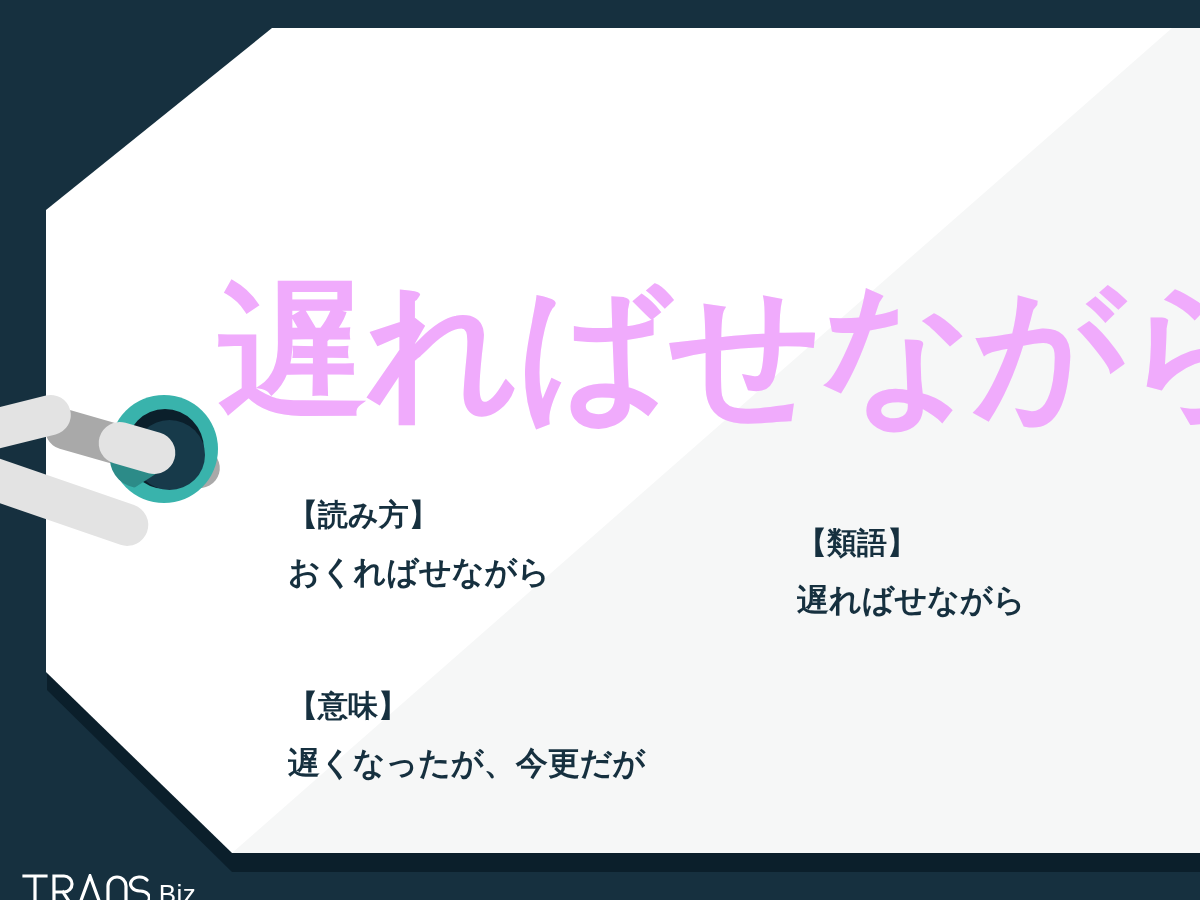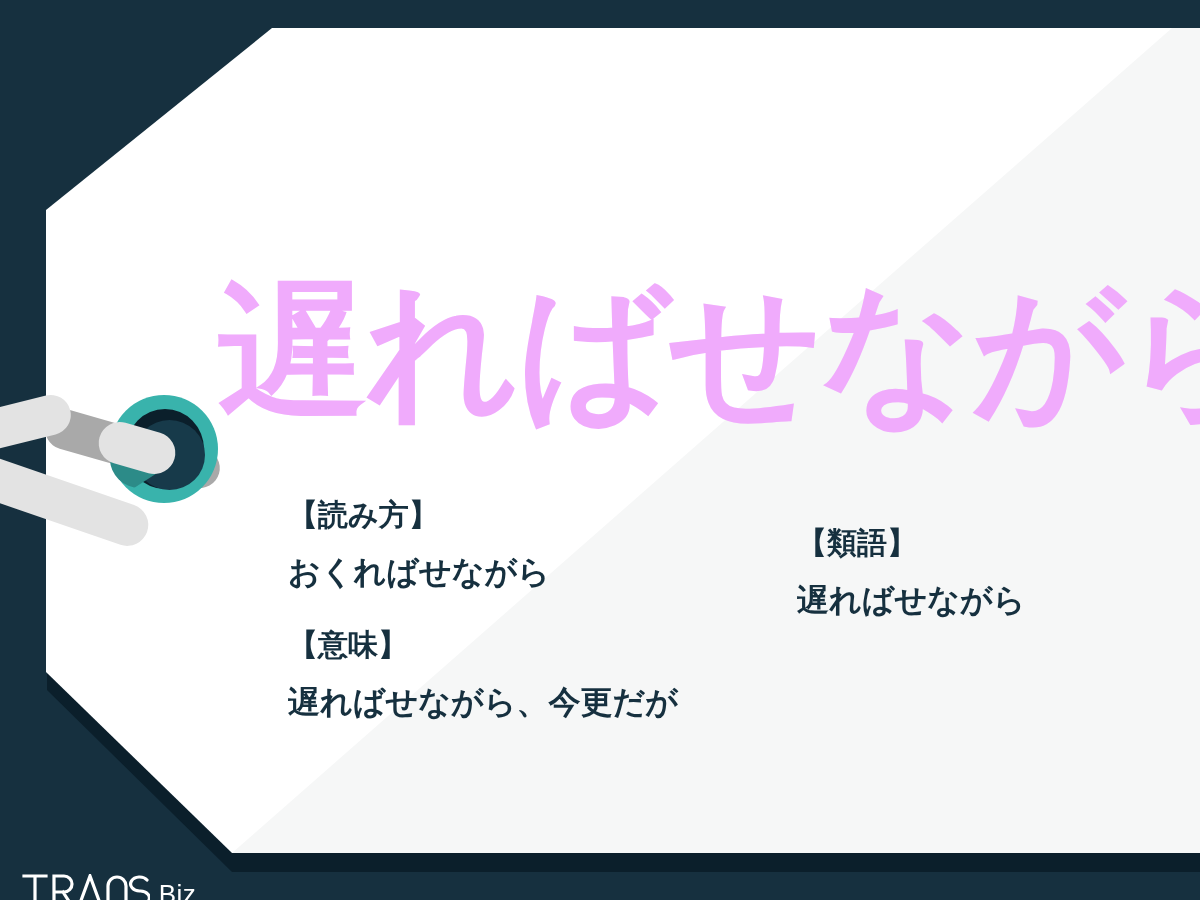--- a/index.html
+++ b/index.html
@@ -184,21 +184,21 @@
   .detail .value {
     font-size: 32px;
     line-height: 1.3;
     margin-top: 20px;
     white-space: nowrap;
     font-family: Liberation Mono, monospace;
   }
 
   #block-reading  { left: 288px; top: 496px; }
   #block-synonym  { left: 797px; top: 524px; }
-  #block-meaning  { left: 288px; top: 626px; }
+  #block-meaning  { left: 288px; top: 687px; }
 
   
   .logo {
     position: absolute;
     left: 22px;
     top: 874px;
     display: flex;
     align-items: flex-end;
     user-select: none;
   }
@@ -241,21 +241,21 @@
     <div class="value">おくればせながら</div>
   </div>
 
   <div class="detail" id="block-synonym">
     <div class="label">【類語】</div>
     <div class="value">遅ればせながら</div>
   </div>
 
   <div class="detail" id="block-meaning">
     <div class="label">【意味】</div>
-    <div class="value">遅ればせながら、今更だが</div>
+    <div class="value">遅くなったが、今更だが</div>
   </div>
 
   <div class="logo">
     <svg width="128" height="34" viewBox="0 0 128 34" fill="none" aria-hidden="true">
 
       <path d="M2 2 H24 M13 2 V32" stroke="#ffffff" stroke-width="3.2" stroke-linecap="square"></path>
 
       <path d="M32 32 V2 H42 A8 8 0 0 1 42 18 H32 M41 18 L50 32" stroke="#ffffff" stroke-width="3.2" stroke-linecap="square" fill="none"></path>
 
       <path d="M57 32 L68 2 L79 32" stroke="#ffffff" stroke-width="3.2" stroke-linecap="square" fill="none"></path>

